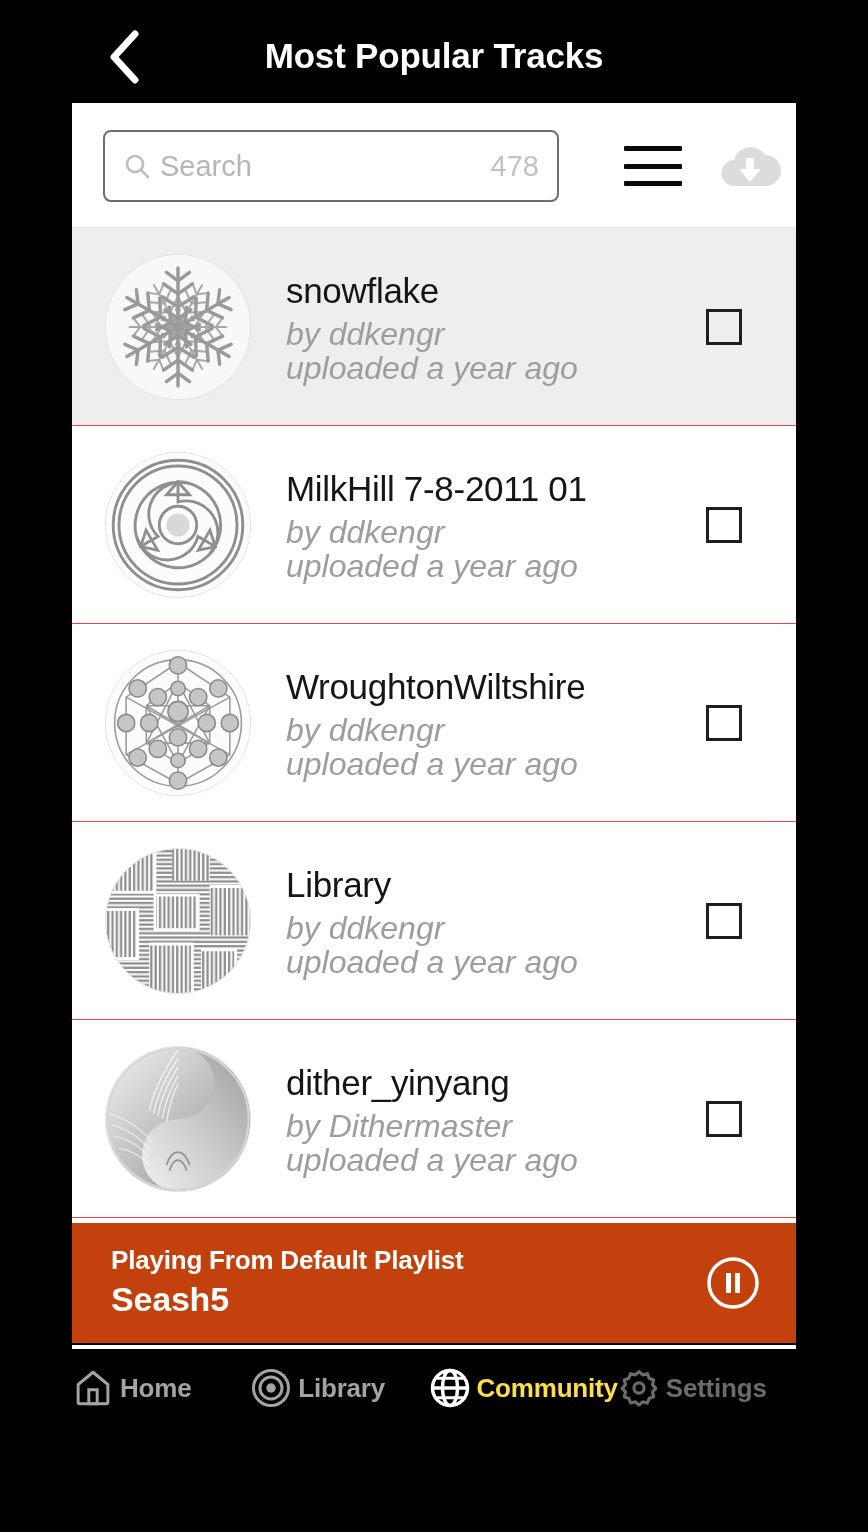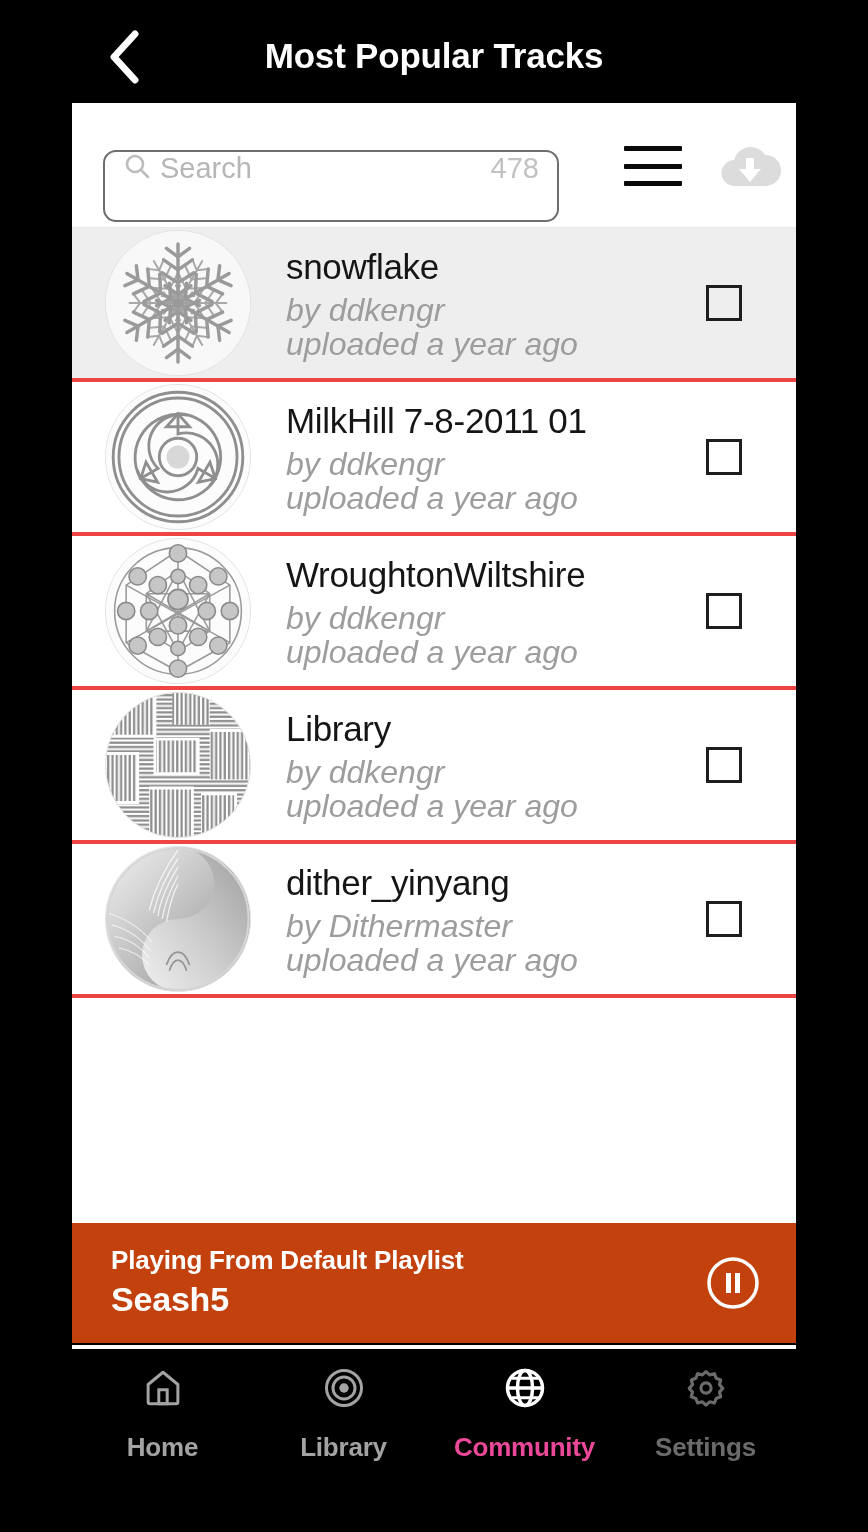--- a/index.html
+++ b/index.html
@@ -60,27 +60,26 @@
     position: relative;
     height: 125px;
     background: #ffffff;
     border-bottom: 1px solid #e8e8e8;
   }
   .search-box {
     position: absolute;
     left: 31px; top: 27px;
     width: 456px; height: 72px;
     border: 2px solid #6e6e6e;
-    border-radius: 13px;
+    border-radius: 8px;
     background: #ffffff;
     display: flex;
-    align-items: flex-start;
+    align-items: center;
     padding: 0 18px;
     cursor: text;
-    margin-top: 20px;
   }
   .search-icon { flex: 0 0 auto; margin-right: 9px; display: block; }
   .search-placeholder {
     flex: 1 1 auto;
     color: #b6b6b6;
     font-size: 29px;
     white-space: nowrap;
   }
   .search-count {
     flex: 0 0 auto;
@@ -108,23 +107,23 @@
     left: 632px; top: 30px;
     width: 92px; height: 66px;
     display: flex; align-items: center; justify-content: center;
     cursor: pointer;
   }
 
   
   .track-list { position: relative; }
   .track-row {
     position: relative;
-    height: 154px;
+    height: 198px;
     background: #ffffff;
-    border-bottom: 4px solid #ef4444;
+    border-bottom: 1px solid #ef4444;
     display: flex;
     align-items: center;
     cursor: pointer;
   }
   .track-row.selected { background: #eeeeee; }
 
   .thumb {
     flex: 0 0 auto;
     width: 146px; height: 146px;
     margin-left: 33px;
@@ -208,32 +207,32 @@
     left: 72px; top: 1349px;
     width: 724px; height: 130px;
     background: #000000;
     display: flex;
     align-items: flex-start;
     padding-top: 18px;
   }
   .nav-item {
     flex: 1 1 0;
     display: flex;
-    flex-direction: column;
+    flex-direction: row;
     align-items: center;
-    gap: 23px;
+    gap: 6px;
     cursor: pointer;
   }
   .nav-label {
     font-size: 26px;
     font-weight: bold;
     letter-spacing: -0.2px;
     color: #a3a3a3;
   }
-  .nav-item.active .nav-label { color: #ec4899; }
+  .nav-item.active .nav-label { color: #fde047; }
   .nav-item.dim .nav-label { color: #6b6b6b; }
   .nav-icon { width: 42px; height: 42px; display: block; }
 </style>
 </head>
 <body>
 
 <div class="phone">
 
   <div class="header">
     <div class="back-btn">

